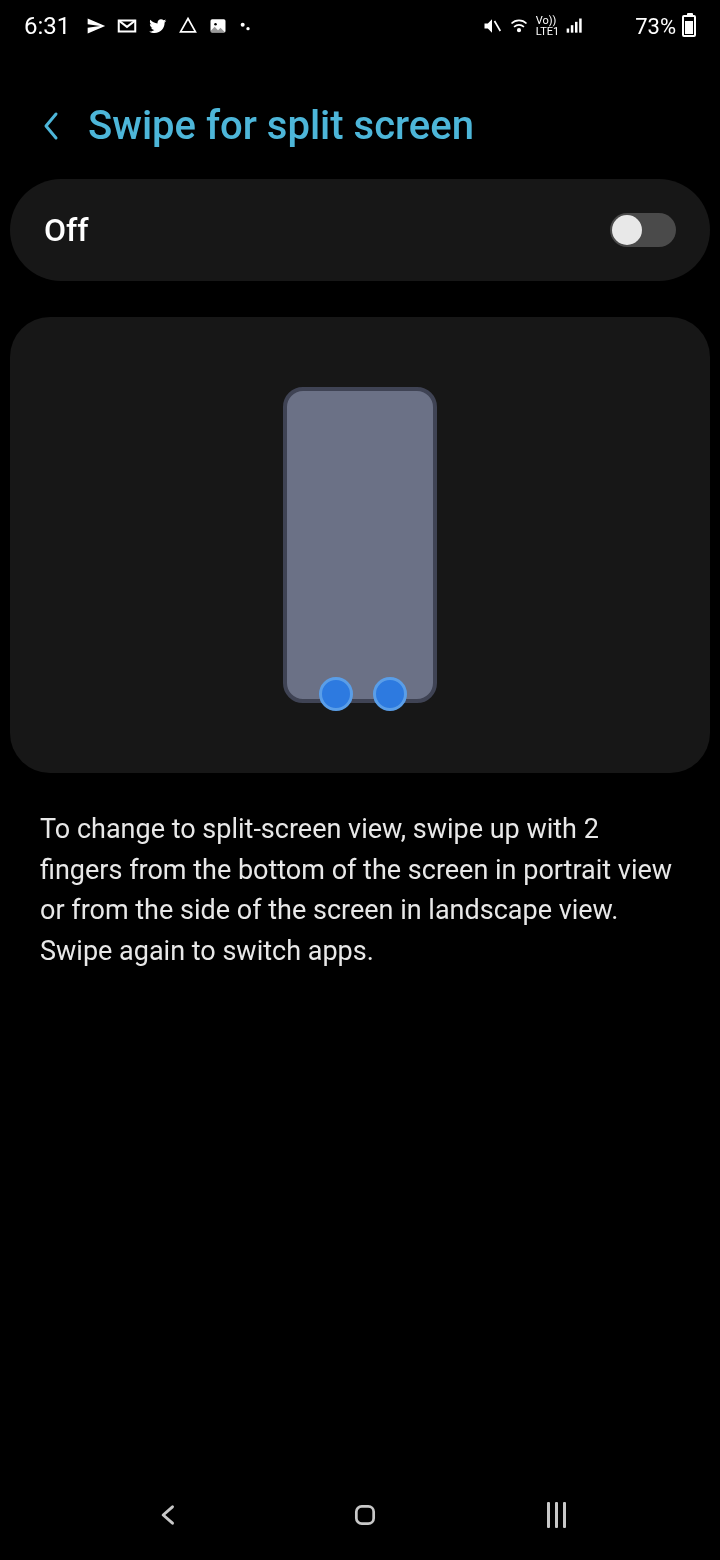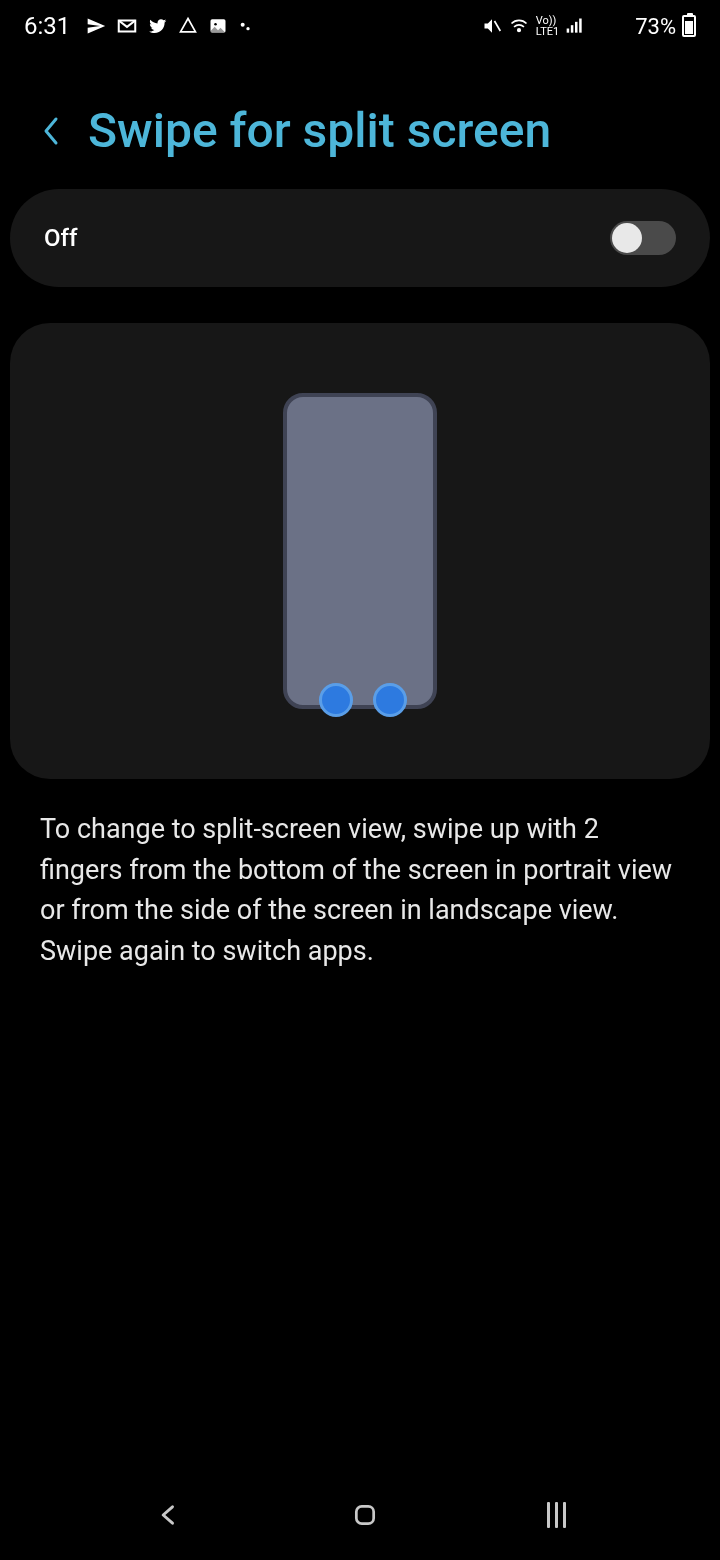--- a/index.html
+++ b/index.html
@@ -30,33 +30,33 @@
   .battery-fill { position:absolute; bottom:1px; left:1px; right:1px; height:70%; background:#fff; }
   .header {
     display: flex;
     align-items: center;
     padding: 50px 30px 30px 40px;
     gap: 24px;
   }
   .back-chevron svg { display:block; }
   .header-title {
     color: #4db6d9;
-    font-size: 48px;
+    font-size: 40px;
     font-weight: 500;
   }
   .toggle-card {
     margin: 0 10px;
     background: #171717;
     border-radius: 52px;
     padding: 32px 34px 32px 34px;
     display: flex;
     justify-content: space-between;
     align-items: center;
   }
-  .toggle-label { font-size: 24px; font-weight: 500; color:#fff; }
+  .toggle-label { font-size: 32px; font-weight: 500; color:#fff; }
   .toggle {
     width: 66px; height: 34px; background:#4a4a4a; border-radius: 17px; position: relative;
   }
   .toggle-knob {
     position:absolute; left:2px; top:2px; width:30px; height:30px; background:#e8e8e8; border-radius:50%;
   }
   .preview-card {
     margin: 36px 10px 0 10px;
     background: #171717;
     border-radius: 40px;
@@ -79,25 +79,24 @@
     width: 34px;
     height: 34px;
     background: #2d7ae0;
     border: 3px solid #5a9ee8;
     border-radius: 50%;
     bottom: -12px;
   }
   .finger-dot.left { left: 32px; }
   .finger-dot.right { left: 86px; }
   .description {
-    padding: 18px 40px 0 40px;
+    padding: 36px 40px 0 40px;
     font-size: 27px;
     line-height: 1.5;
     color: #e8e8e8;
-    margin-top: 12px;
   }
   .nav-bar {
     position: absolute;
     bottom: 0; left: 0; right: 0;
     height: 80px;
     display: flex;
     justify-content: space-around;
     align-items: center;
     padding: 0 70px 10px 70px;
   }

